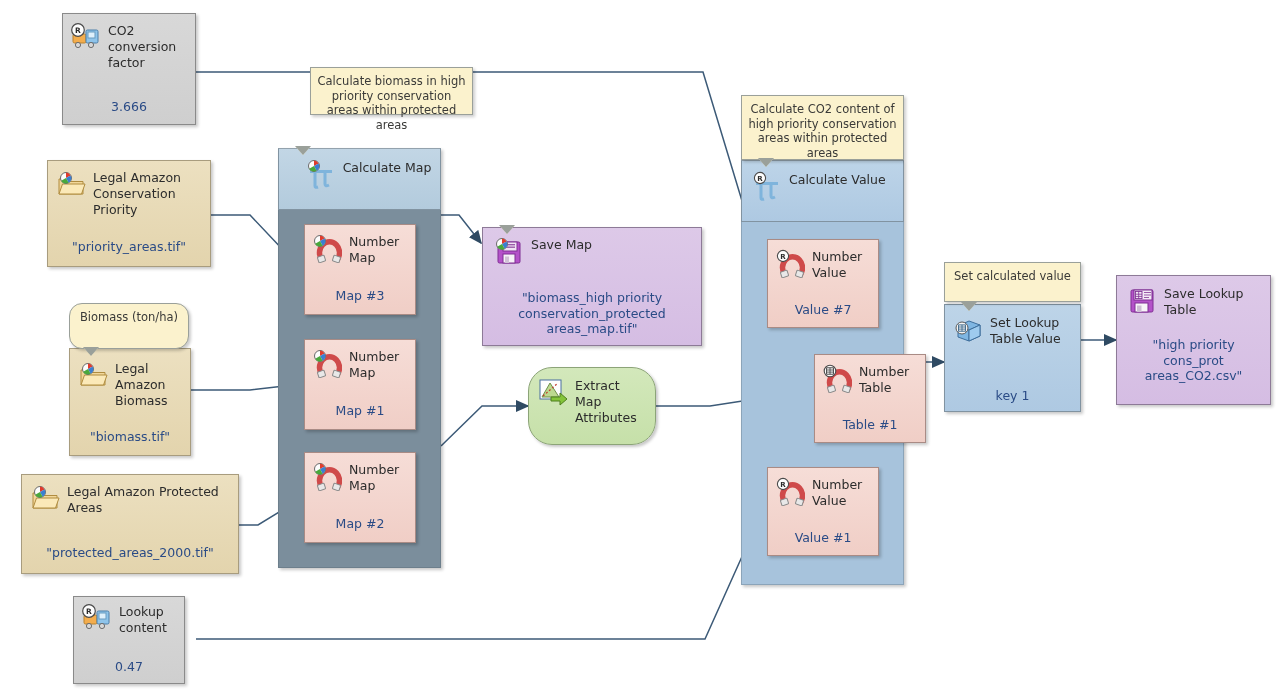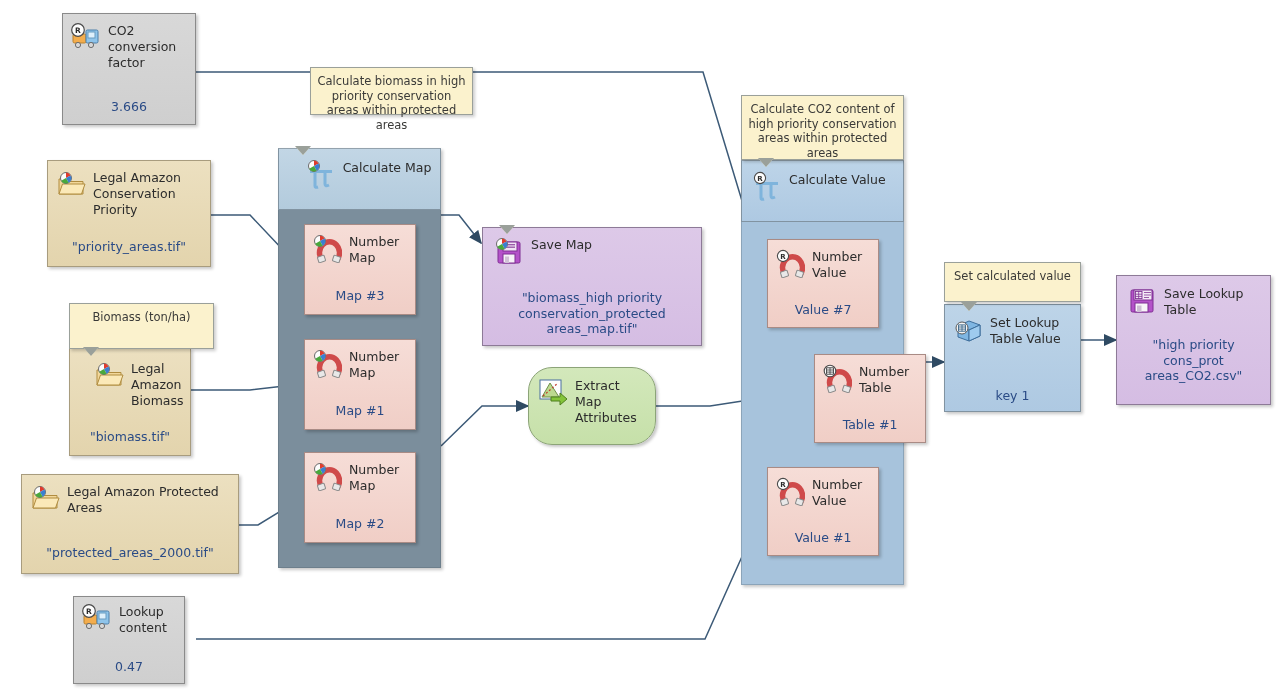--- a/index.html
+++ b/index.html
@@ -173,24 +173,24 @@
           <path d="M10,9 L10,3.6 A5.4,5.4 0 0 1 14.6,6.4 z" fill="#e03c2e"></path>
           <path d="M10,9 L14.6,6.4 A5.4,5.4 0 0 1 12.6,13.8 z" fill="#3c7fd0"></path>
           <path d="M10,9 L12.6,13.8 A5.4,5.4 0 0 1 5.2,11.7 z" fill="#4aa83c"></path>
         </svg>
       </div>
       <div class="node-title">Legal Amazon Conservation Priority</div>
     </div>
     <div class="node-val" style="top:78px;">"priority_areas.tif"</div>
   </div>
 
-  <div class="balloon" style="left:69px; top:303px; width:145px; height:46px;">Biomass (ton/ha)</div>
+  <div class="balloon" style="left:69px; top:303px; width:120px; height:46px;border-radius:13px;">Biomass (ton/ha)</div>
   <div class="balloon-tail" style="left:84px; top:348px;"></div>
 
-  <div class="node t-tan" style="left:69px; top:348px; width:122px; height:108px;padding-left:16px;">
+  <div class="node t-tan" style="left:69px; top:348px; width:122px; height:108px;">
     <div class="node-head" style="padding-top:11px;">
       <div class="node-ico">
         <svg width="30" height="30" viewBox="0 0 30 30">
           <path d="M3,10 L12,10 L14,12.5 L27,12.5 L27,25 L3,25 z" fill="#f2d79a" stroke="#b08c3f"></path>
           <path d="M3,25 L6.5,15 L29,15 L25.5,25 z" fill="#fbe9b8" stroke="#b08c3f"></path>
           <circle cx="10" cy="9" r="5.5" fill="#fdfdfd" stroke="#6b6b6b"></circle>
           <path d="M10,9 L10,3.6 A5.4,5.4 0 0 1 14.6,6.4 z" fill="#e03c2e"></path>
           <path d="M10,9 L14.6,6.4 A5.4,5.4 0 0 1 12.6,13.8 z" fill="#3c7fd0"></path>
           <path d="M10,9 L12.6,13.8 A5.4,5.4 0 0 1 5.2,11.7 z" fill="#4aa83c"></path>
         </svg>

